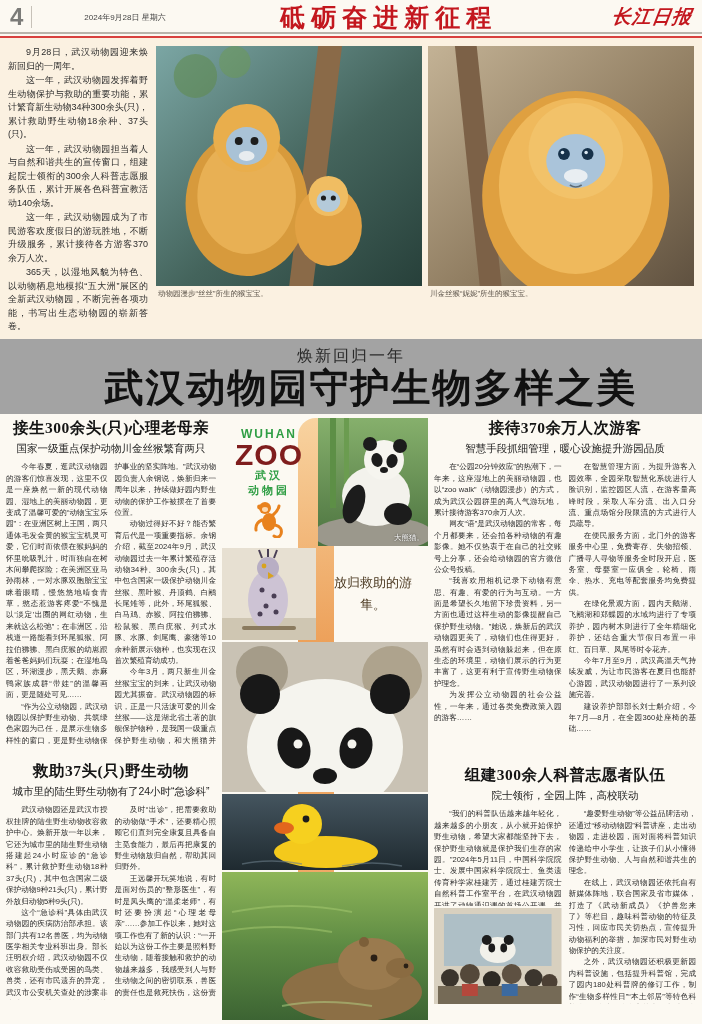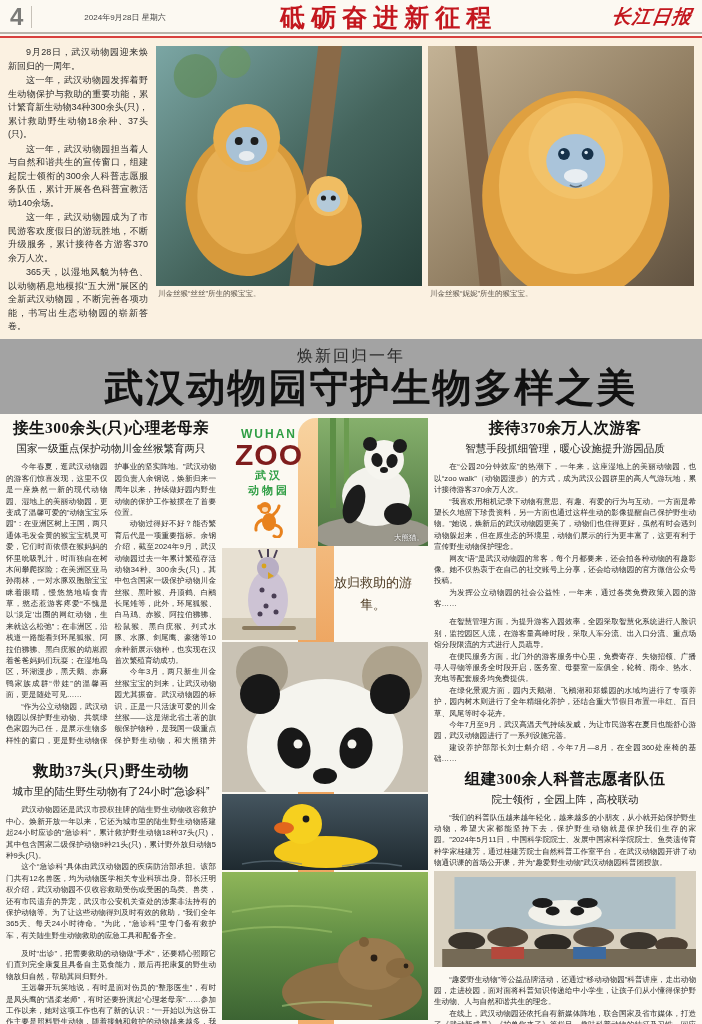--- a/index.html
+++ b/index.html
@@ -35,21 +35,21 @@
   .col-a { width:210px; display:flex; flex-direction:column; gap:4px; }
   .col-b { width:206px; position:relative; }
   .col-c { flex:1; display:flex; flex-direction:column; gap:4px; }
 
   .article { overflow:hidden; }
   .art-title { text-align:center; font-family:"Liberation Serif","DejaVu Serif",serif; font-weight:bold; font-size:15.5px; color:#141414; letter-spacing:.5px; }
   .art-subtitle { text-align:center; font-size:10.5px; color:#222; margin:3px 0 5px 0; }
   .art-body { font-size:7.6px; line-height:1.5; color:#2c2c2c; text-align:justify; }
   .art-body p { text-indent:2em; }
   .two-col { column-count:2; column-gap:7px; }
-  .flex-cols { display:flex; gap:7px;flex-direction:column; }
+  .flex-cols { display:flex; gap:7px; }
   .flex-cols .ncol { flex:1; overflow:hidden; }
   .h-births .art-body { height:296px; }
   .h-rescue .ncol { height:196px; }
   .h-visitors .ncol { height:300px; }
   .h-volunteers .ncol { height:196px; }
   .ncol-stack { display:flex; flex-direction:column; }
   .ncol-stack .txt { flex:1; overflow:hidden; }
   .ncol-stack svg { width:100%; height:96px; display:block; margin-top:2px; }
 
   
@@ -117,21 +117,21 @@
           <ellipse cx="92" cy="100" rx="21" ry="19" fill="#a9c2d6"></ellipse>
           <circle cx="84" cy="95" r="4" fill="#1d1d1d"></circle>
             <circle cx="100" cy="95" r="4" fill="#1d1d1d"></circle>
           <ellipse cx="92" cy="110" rx="8" ry="5" fill="#e7ecef"></ellipse>
           <ellipse cx="175" cy="180" rx="34" ry="40" fill="#e2a244"></ellipse>
           <circle cx="175" cy="150" r="20" fill="#f0bd62"></circle>
           <ellipse cx="175" cy="155" rx="12" ry="11" fill="#b4cad9"></ellipse>
           <circle cx="170" cy="152" r="2.6" fill="#1d1d1d"></circle>
             <circle cx="180" cy="152" r="2.6" fill="#1d1d1d"></circle>
         </svg>
-        <div class="photo-caption">川金丝猴“丝丝”所生的猴宝宝。</div>
+        <div class="photo-caption">动物园漫步“丝丝”所生的猴宝宝。</div>
       </div>
       <div class="photo-card">
         <svg viewBox="0 0 270 240" preserveAspectRatio="none">
           <defs>
               <linearGradient id="gR" x1="0" y1="0" x2="1" y2="1">
             <stop offset="0" stop-color="#c3b295"></stop>
                 <stop offset=".6" stop-color="#8d7a5e"></stop>
                 <stop offset="1" stop-color="#5f5140"></stop>
           </linearGradient>
             </defs>
@@ -311,22 +311,22 @@
       </div>
     </div>
 
     <div class="col-c">
       <div class="article h-visitors">
         <div class="art-title">接待370余万人次游客</div>
         <div class="art-subtitle">智慧手段抓细管理，暖心设施提升游园品质</div>
         <div class="art-body flex-cols">
           <div class="ncol">
               <p>在“公园20分钟效应”的热潮下，一年来，这座湿地上的美丽动物园，也以“zoo walk”（动物园漫步）的方式，成为武汉公园群里的高人气游玩地，累计接待游客370余万人次。</p>
+              <p>网友“语”是武汉动物园的常客，每个月都要来，还会拍各种动物的有趣影像。她不仅热衷于在自己的社交账号上分享，还会给动物园的官方微信公众号投稿。</p>
               <p>“我喜欢用相机记录下动物有意思、有趣、有爱的行为与互动。一方面是希望长久地留下珍贵资料，另一方面也通过这样生动的影像提醒自己保护野生动物。”她说，焕新后的武汉动物园更美了，动物们也住得更好，虽然有时会遇到动物躲起来，但在原生态的环境里，动物们展示的行为更丰富了，这更有利于宣传野生动物保护理念。</p>
-              <p>网友“语”是武汉动物园的常客，每个月都要来，还会拍各种动物的有趣影像。她不仅热衷于在自己的社交账号上分享，还会给动物园的官方微信公众号投稿。</p>
               <p>为发挥公立动物园的社会公益性，一年来，通过各类免费政策入园的游客……</p>
             </div>
           <div class="ncol">
               <p>在智慧管理方面，为提升游客入园效率，全园采取智慧化系统进行人脸识别，监控园区人流，在游客量高峰时段，采取人车分流、出入口分流、重点场馆分段限流的方式进行人员疏导。</p>
               <p>在便民服务方面，北门外的游客服务中心里，免费寄存、失物招领、广播寻人寻物等服务全时段开启，医务室、母婴室一应俱全，轮椅、雨伞、热水、充电等配套服务均免费提供。</p>
               <p>在绿化景观方面，园内天鹅湖、飞鹇湖和郑蝶园的水域均进行了专项养护，园内树木则进行了全年精细化养护，还结合重大节假日布置一串红、百日草、凤尾等时令花卉。</p>
               <p>今年7月至9月，武汉高温天气持续发威，为让市民游客在夏日也能舒心游园，武汉动物园进行了一系列设施完善。</p>
               <p>建设养护部部长刘士斛介绍，今年7月—8月，在全园360处座椅的基础……</p>
             </div>
         </div>

